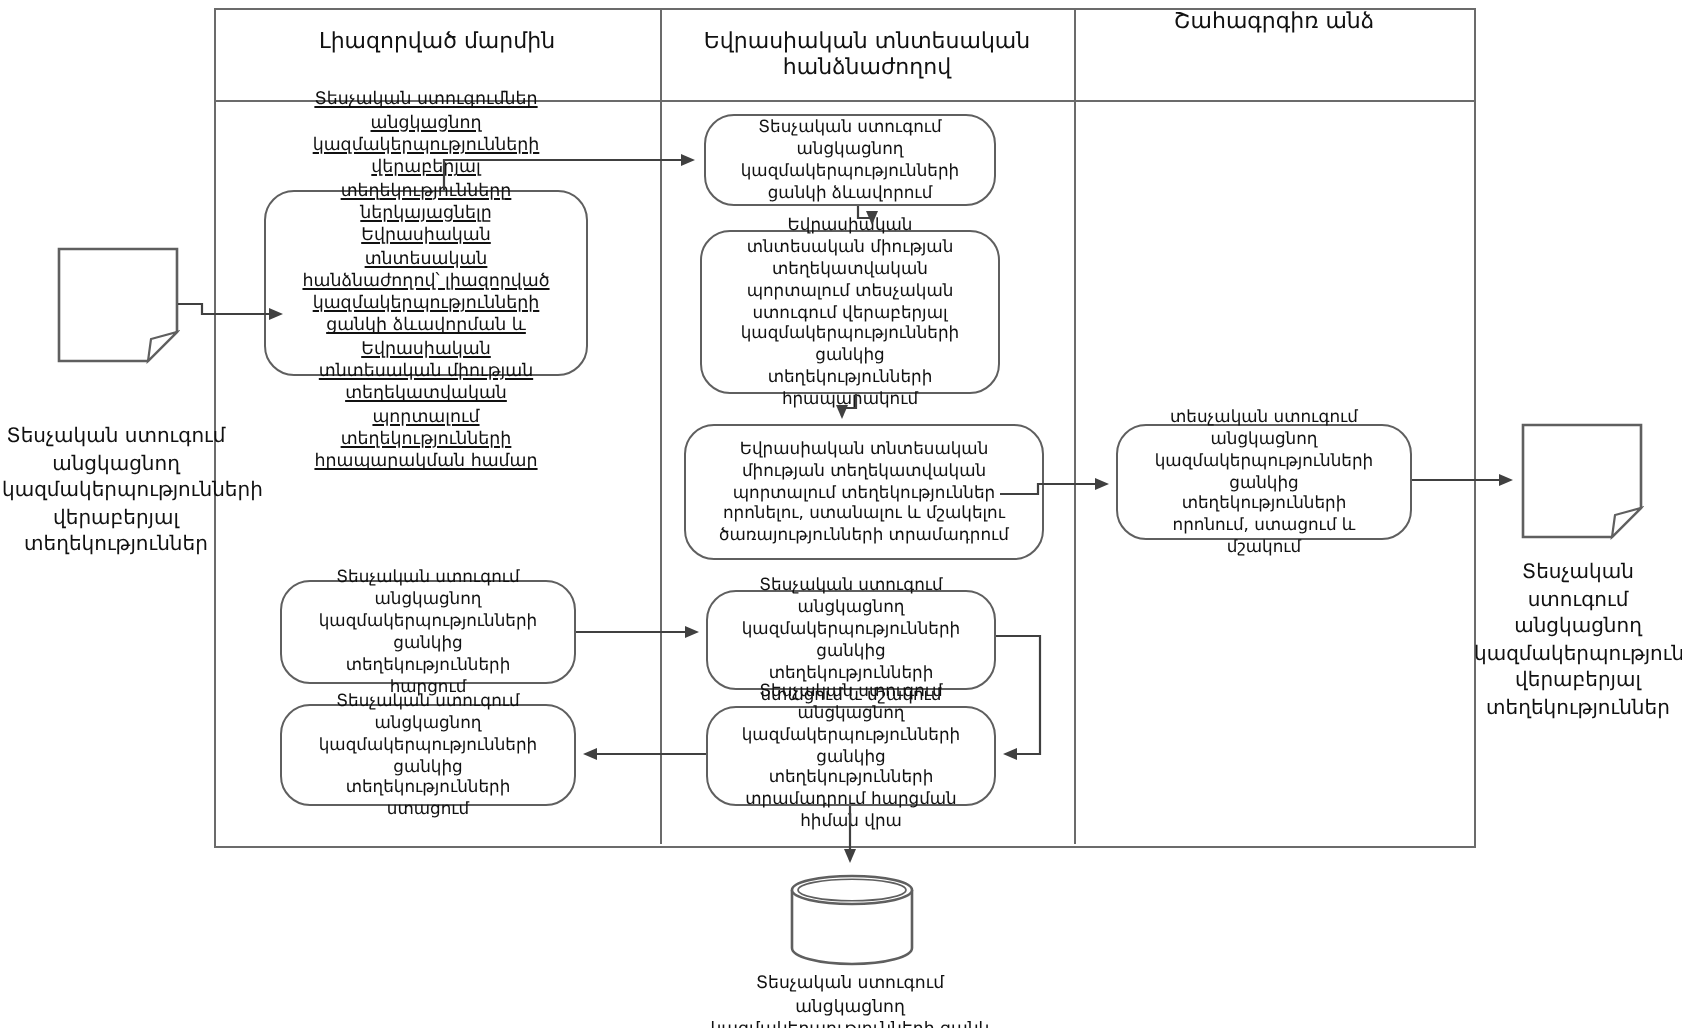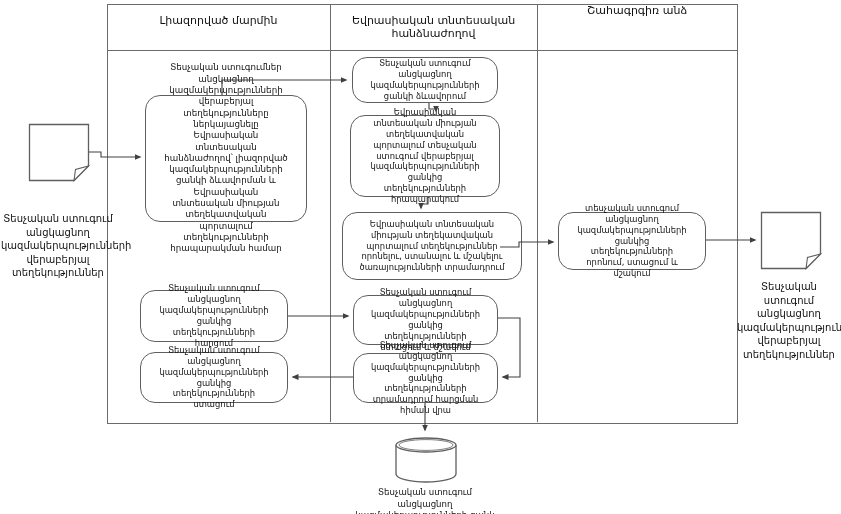--- a/index.html
+++ b/index.html
@@ -43,21 +43,21 @@
   <div class="abs lane-title" style="left:537px;top:4px;width:200px;">Շահագրգիռ անձ</div>
 
   <div class="abs" style="left:28px;top:123px;">
     <svg class="shape-svg" width="62" height="59" viewBox="0 0 62 59">
       <path d="M1.5,1.5 H60.5 V43 L46,57.5 H1.5 Z" fill="#ffffff" stroke="#5f5f5f" stroke-width="1.3"></path>
       <path d="M46,57.5 L60.5,43 L47.5,46.5 Z" fill="#ffffff" stroke="#5f5f5f" stroke-width="1.1"></path>
     </svg>
   </div>
   <div class="abs doc-label" style="left:1px;top:212px;width:114px;">Տեսչական ստուգում անցկացնող կազմակերպությունների վերաբերյալ տեղեկություններ</div>
 
-  <div class="abs process" style="left:145px;top:95px;width:162px;height:127px;font-size:8.7px;">
+  <div class="abs process" style="left:132px;top:95px;width:162px;height:93px;font-size:8.7px;text-decoration:underline;">
       <span>Տեսչական ստուգումներ անցկացնող կազմակերպությունների վերաբերյալ տեղեկությունները ներկայացնելը Եվրասիական տնտեսական հանձնաժողով՝ լիազորված կազմակերպությունների ցանկի ձևավորման և Եվրասիական տնտեսական միության տեղեկատվական պորտալում տեղեկությունների հրապարակման համար</span>
     </div>
 
   <div class="abs process" style="left:140px;top:290px;width:148px;height:52px;">
       <span>Տեսչական ստուգում անցկացնող կազմակերպությունների ցանկից տեղեկությունների հարցում</span>
     </div>
 
   <div class="abs process" style="left:140px;top:352px;width:148px;height:51px;">
       <span>Տեսչական ստուգում անցկացնող կազմակերպությունների ցանկից տեղեկությունների ստացում</span>
     </div>

